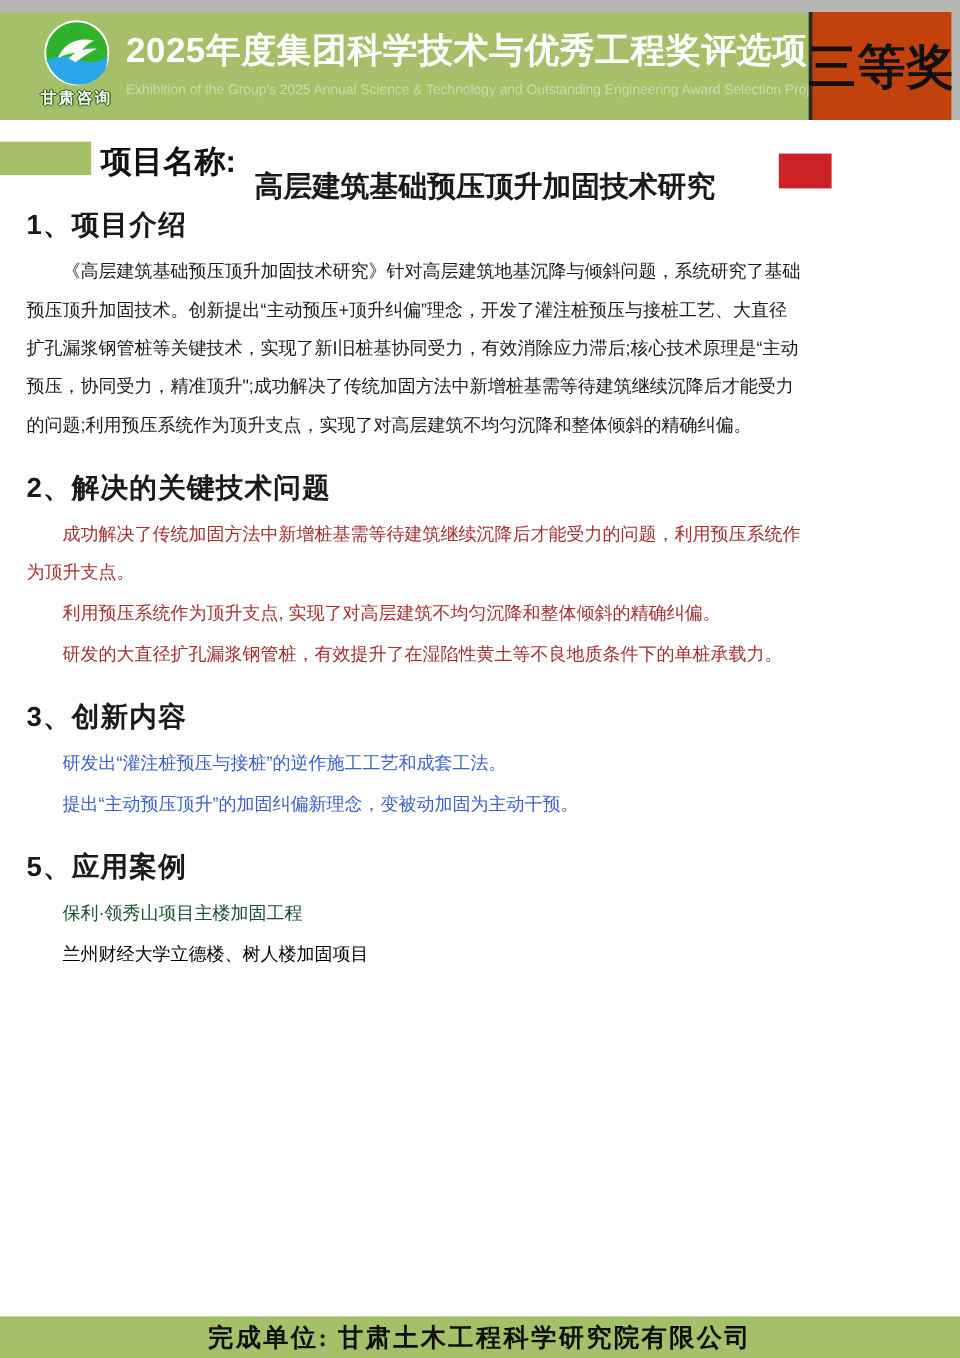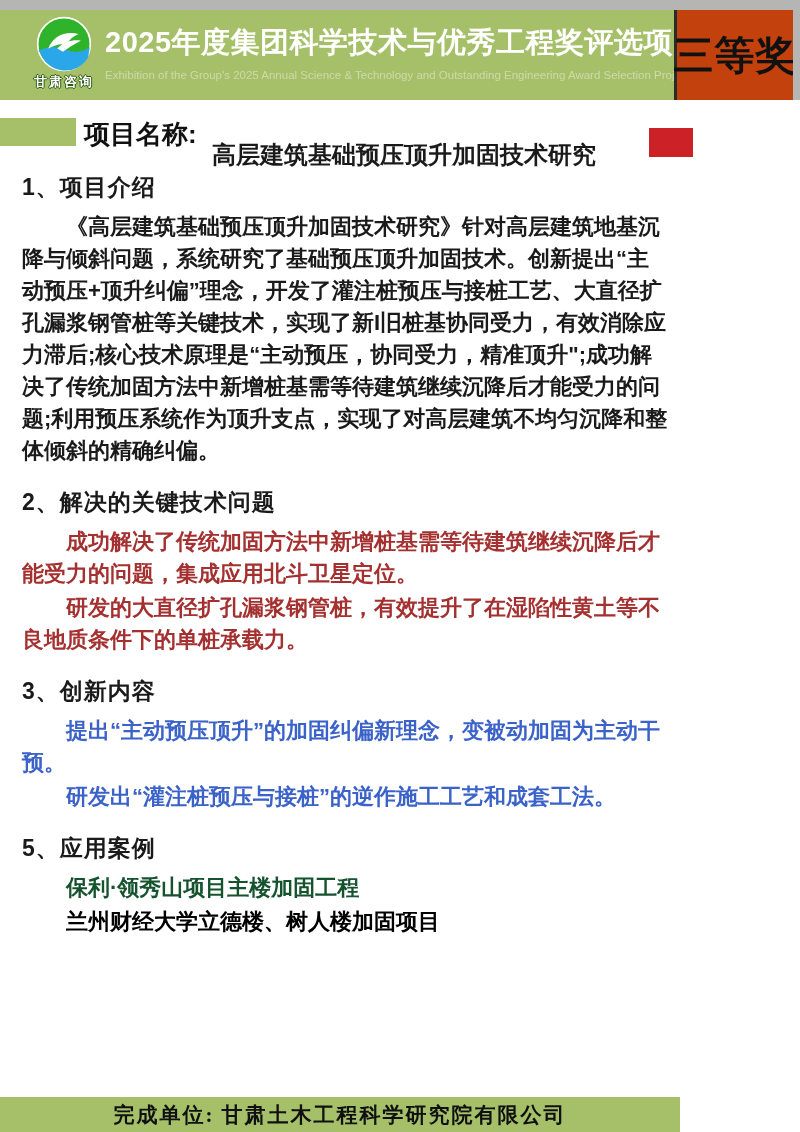--- a/index.html
+++ b/index.html
@@ -29,24 +29,24 @@
   
   .project-row{position:absolute;top:113px;left:0;width:694px;height:44px;}
   .green-block{position:absolute;left:0;top:5px;width:76px;height:28px;background:#a6c06a;}
   .project-label{position:absolute;left:84px;top:4px;font-size:26px;font-weight:bold;color:#111111;white-space:nowrap;}
   .project-name{position:absolute;left:212px;top:6px;font-size:24px;font-weight:bold;color:#1a1a1a;white-space:nowrap;margin-top:20px;}
   .red-block{position:absolute;right:1px;top:15px;width:44px;height:29px;background:#cb2127;}
   
   .content{position:absolute;top:158px;left:0;width:692px;padding:0 22px;box-sizing:border-box;}
   .section-heading{font-size:23px;font-weight:bold;color:#1a1a1a;margin:20px 0 8px;letter-spacing:1px;}
   .section:first-child .section-heading{margin-top:14px;}
-  .para{font-size:22px;line-height:32px;font-weight:bold;text-indent:2em;margin:2px 0;color:#1a1a1a;}
+  .para{font-size:15px;line-height:32px;font-weight:normal;text-indent:2em;margin:2px 0;color:#1a1a1a;}
   
   .footer{
-    position:absolute;bottom:0;left:0;width:680px;height:35px;background:#a6c06a;
+    position:absolute;bottom:0;left:0;width:800px;height:35px;background:#a6c06a;
     display:flex;align-items:center;justify-content:center;
   }
   .footer-text{
     font-family:"Liberation Serif",serif;font-weight:bold;font-size:21px;color:#101010;
     letter-spacing:2px;white-space:nowrap;
   }
 </style>
 </head>
 <body>
 
@@ -85,30 +85,31 @@
     <section class="section">
       <div class="section-heading">1、项目介绍</div>
       <div class="section-paragraphs">
           <p class="para" style="color: rgb(26, 26, 26);">《高层建筑基础预压顶升加固技术研究》针对高层建筑地基沉降与倾斜问题，系统研究了基础预压顶升加固技术。创新提出“主动预压+顶升纠偏”理念，开发了灌注桩预压与接桩工艺、大直径扩孔漏浆钢管桩等关键技术，实现了新I旧桩基协同受力，有效消除应力滞后;核心技术原理是“主动预压，协同受力，精准顶升";成功解决了传统加固方法中新增桩基需等待建筑继续沉降后才能受力的问题;利用预压系统作为顶升支点，实现了对高层建筑不均匀沉降和整体倾斜的精确纠偏。</p>
         </div>
     </section>
 
     <section class="section">
       <div class="section-heading">2、解决的关键技术问题</div>
       <div class="section-paragraphs">
-          <p class="para" style="color: rgb(164, 48, 48);">成功解决了传统加固方法中新增桩基需等待建筑继续沉降后才能受力的问题，集成应用北斗卫星定位。</p>
+          <p class="para" style="color: rgb(164, 48, 48);">成功解决了传统加固方法中新增桩基需等待建筑继续沉降后才能受力的问题，利用预压系统作为顶升支点。</p>
+          <p class="para" style="color: rgb(164, 48, 48);">利用预压系统作为顶升支点, 实现了对高层建筑不均匀沉降和整体倾斜的精确纠偏。</p>
           <p class="para" style="color: rgb(164, 48, 48);">研发的大直径扩孔漏浆钢管桩，有效提升了在湿陷性黄土等不良地质条件下的单桩承载力。</p>
         </div>
     </section>
 
     <section class="section">
       <div class="section-heading">3、创新内容</div>
       <div class="section-paragraphs">
+          <p class="para" style="color: rgb(58, 98, 200);">研发出“灌注桩预压与接桩”的逆作施工工艺和成套工法。</p>
           <p class="para" style="color: rgb(58, 98, 200);">提出“主动预压顶升”的加固纠偏新理念，变被动加固为主动干预。</p>
-          <p class="para" style="color: rgb(58, 98, 200);">研发出“灌注桩预压与接桩”的逆作施工工艺和成套工法。</p>
         </div>
     </section>
 
 
     <section class="section">
       <div class="section-heading">5、应用案例</div>
       <div class="section-paragraphs">
           <p class="para" style="color: #14532d;">保利·领秀山项目主楼加固工程</p>
           <p class="para" style="color: #000000;">兰州财经大学立德楼、树人楼加固项目</p>
         </div>

